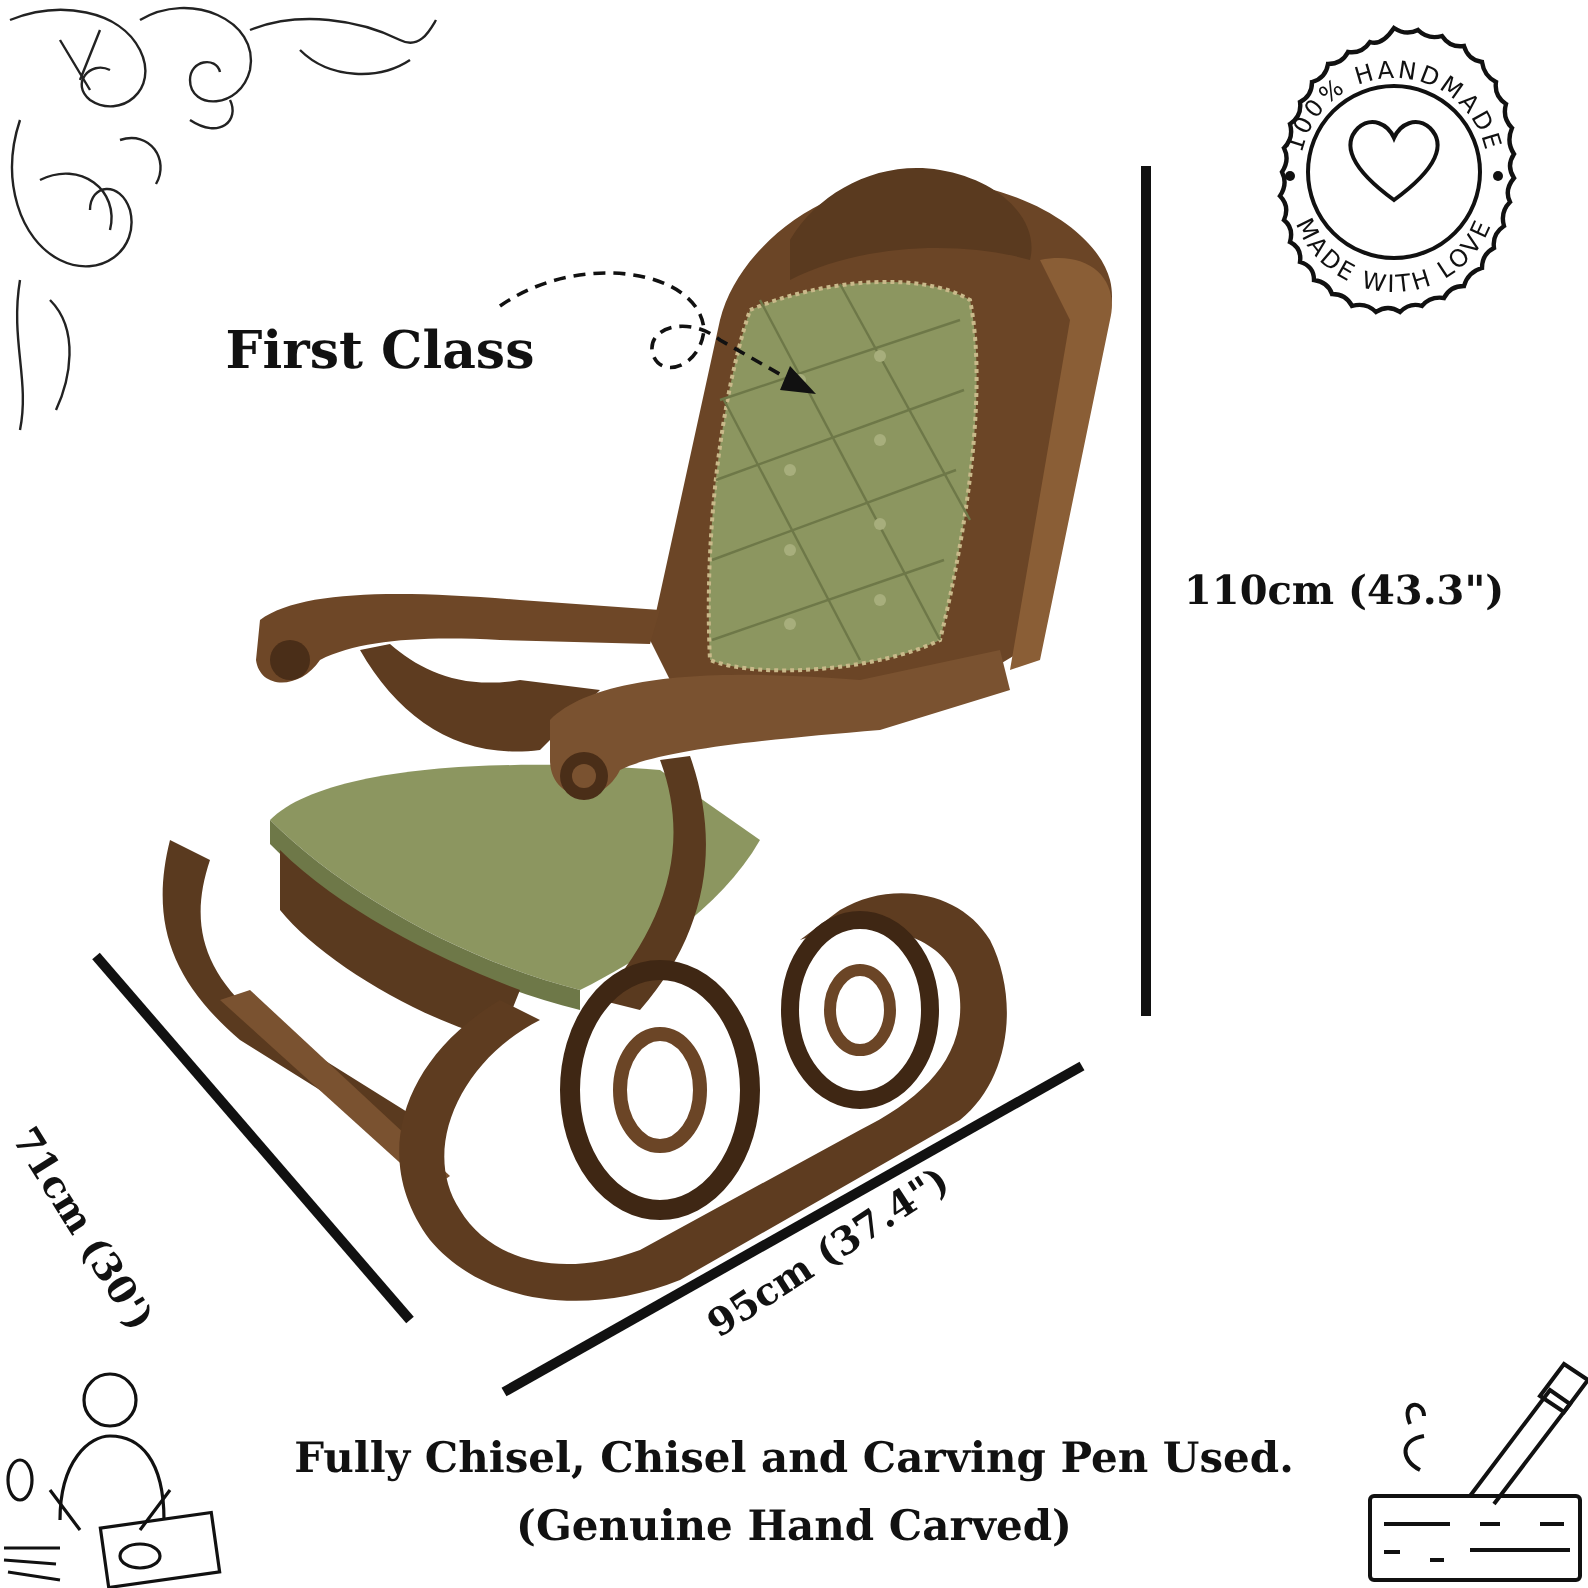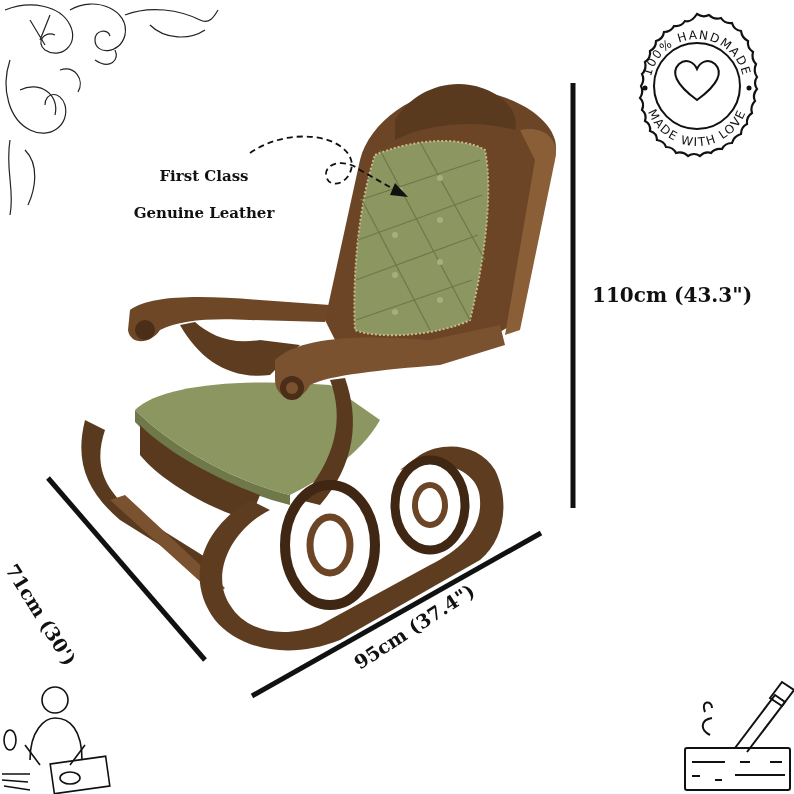--- a/index.html
+++ b/index.html
@@ -1,19 +1,19 @@
 <!DOCTYPE html>
 <html><head>
 <meta charset="utf-8">
 <style>
   html, body { margin:0; padding:0; background:#ffffff; }
   body { width:794px; height:794px; position:relative; overflow:hidden; font-family:"DejaVu Serif", serif; }
   .abs { position:absolute; }
   .label-text { font-family:"DejaVu Serif", serif; font-weight:bold; color:#111; text-align:center; }
-  #leather-label { left:84px; top:158px; width:240px; font-size:15px; line-height:37px; }
+  #leather-label { left:70px; top:158px; width:240px; font-size:26px; line-height:37px; }
   #height-label { left:592px; top:283px; font-size:20px; white-space:nowrap; }
   #depth-label { left:20px; top:560px; font-size:19px; white-space:nowrap; transform:rotate(58deg); transform-origin:left top; }
   #width-label { left:350px; top:655px; font-size:19px; white-space:nowrap; transform:rotate(-33deg); transform-origin:left top; }
   #caption { left:110px; top:712px; width:574px; font-size:21px; line-height:34px; font-weight:bold; }
   svg { position:absolute; left:0; top:0; }
 </style>
 </head>
 <body>
 
 <svg width="794" height="794" viewBox="0 0 794 794">
@@ -124,21 +124,22 @@
     <rect x="685" y="748" width="105" height="42" rx="2"></rect>
     <path d="M692 762 L725 762 M740 762 L750 762 M770 762 L782 762 M692 776 L700 776 M715 780 L722 780 M735 775 L785 775"></path>
     <path d="M735 748 L775 695 L785 702 L747 752"></path>
     <path d="M770 698 L782 682 L794 690 L782 706 Z"></path>
     <path d="M710 735 C700 730 700 720 712 718 M705 712 C700 700 712 700 712 708"></path>
   </g>
 </svg>
 
 <div id="leather-label" class="abs label-text">
   <div>First Class</div>
-  <div>Genuine Leather</div>
 </div>
 
 <div id="height-label" class="abs label-text">110cm (43.3")</div>
 <div id="depth-label" class="abs label-text">71cm (30')</div>
 <div id="width-label" class="abs label-text">95cm (37.4")</div>
 
 <div id="caption" class="abs label-text">
+  <div>Fully Chisel, Chisel and Carving Pen Used.</div>
+  <div>(Genuine Hand Carved)</div>
 </div>
 
 </body></html>

